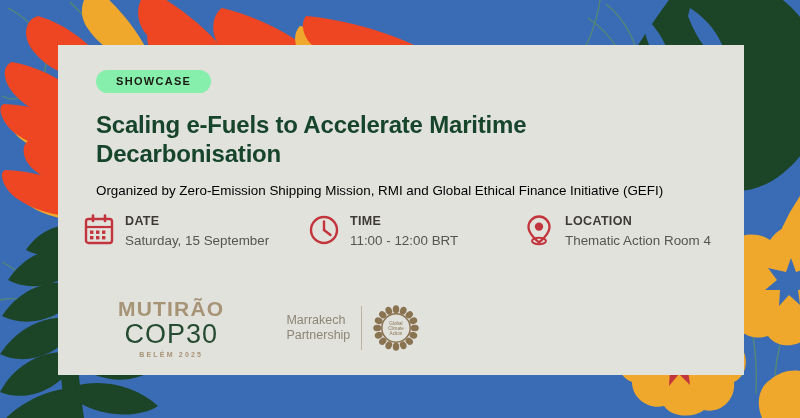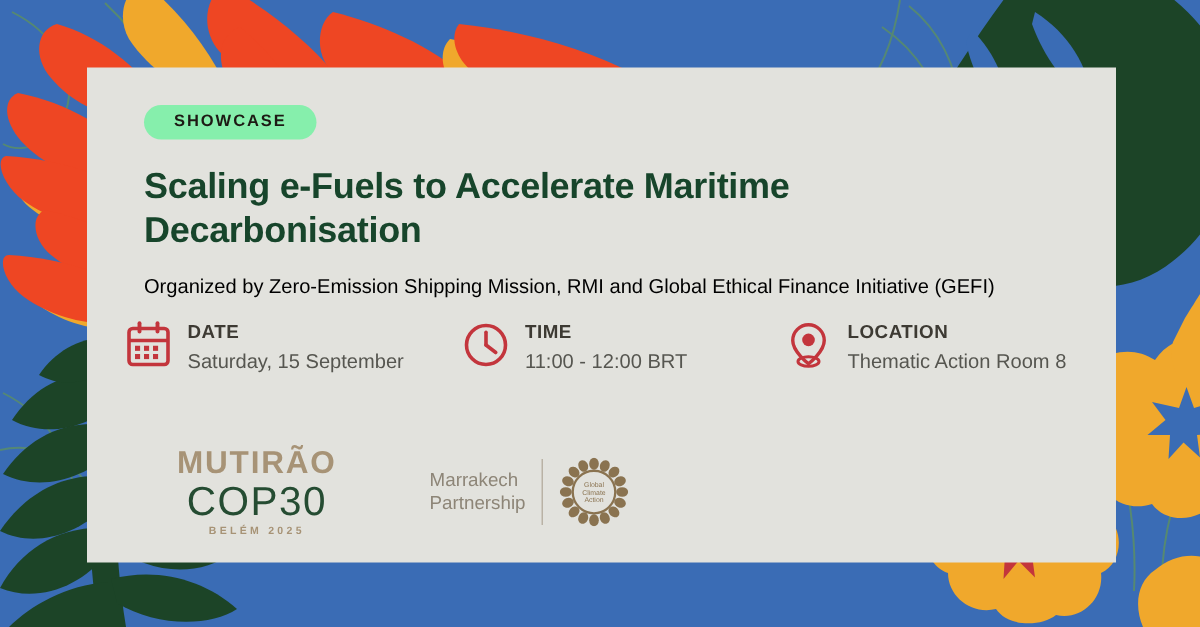--- a/index.html
+++ b/index.html
@@ -307,21 +307,21 @@
 
       <div class="info-item location">
         <svg class="info-icon" viewBox="0 0 30 32">
           <path d="M15 2.5 C 9.2 2.5, 4.5 7.2, 4.5 13 C 4.5 20.5, 15 28.5, 15 28.5
                    C 15 28.5, 25.5 20.5, 25.5 13 C 25.5 7.2, 20.8 2.5, 15 2.5 Z" fill="none" stroke="#c3353c" stroke-width="2.3"></path>
           <circle cx="15" cy="12.6" r="4.2" fill="#c3353c"></circle>
           <ellipse cx="15" cy="27" rx="7" ry="3.2" fill="none" stroke="#c3353c" stroke-width="2"></ellipse>
         </svg>
         <div class="info-text">
           <div class="info-label">LOCATION</div>
-          <div class="info-value">Thematic Action Room 8</div>
+          <div class="info-value">Thematic Action Room 4</div>
         </div>
       </div>
     </div>
 
     <div id="footer-logos">
 
       <div id="cop-logo">
         <div id="mutirao">MUTIRÃO</div>
         <div id="cop30">COP30</div>
         <div id="belem">BELÉM 2025</div>

